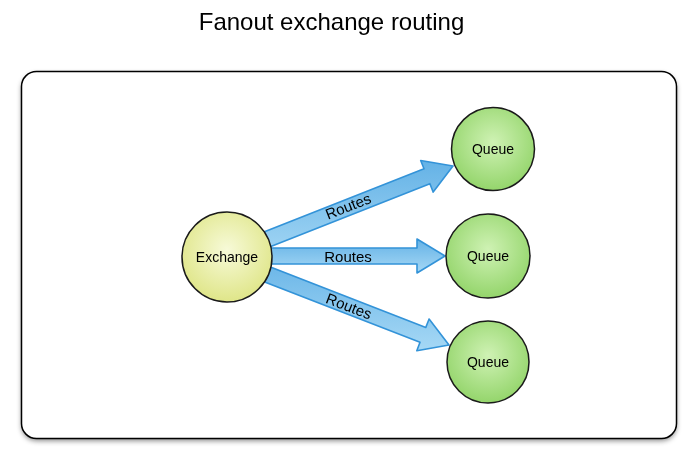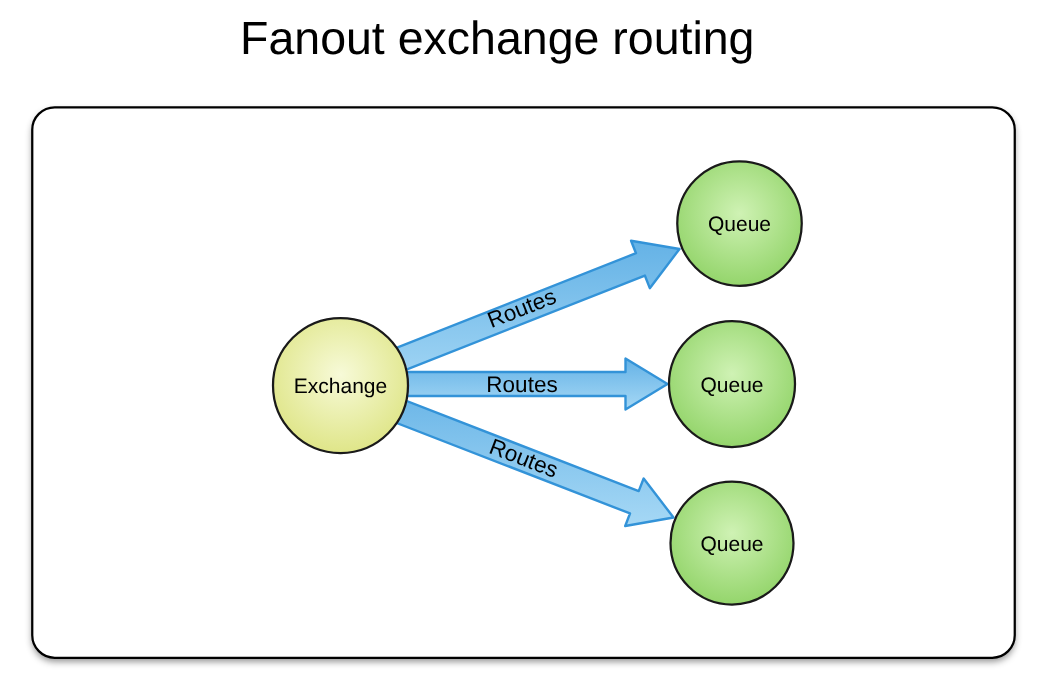--- a/index.html
+++ b/index.html
@@ -13,21 +13,21 @@
     position: relative;
     font-family: "Liberation Sans", sans-serif;
     overflow: hidden;
   }
   .page-title {
     position: absolute;
     top: 8px;
     left: 0;
     width: 663px;
     text-align: center;
-    font-size: 31px;
+    font-size: 24px;
     font-weight: 400;
     color: #000000;
     margin: 0;
     letter-spacing: 0px;
   }
   svg.diagram {
     position: absolute;
     left: 0;
     top: 0;
   }

